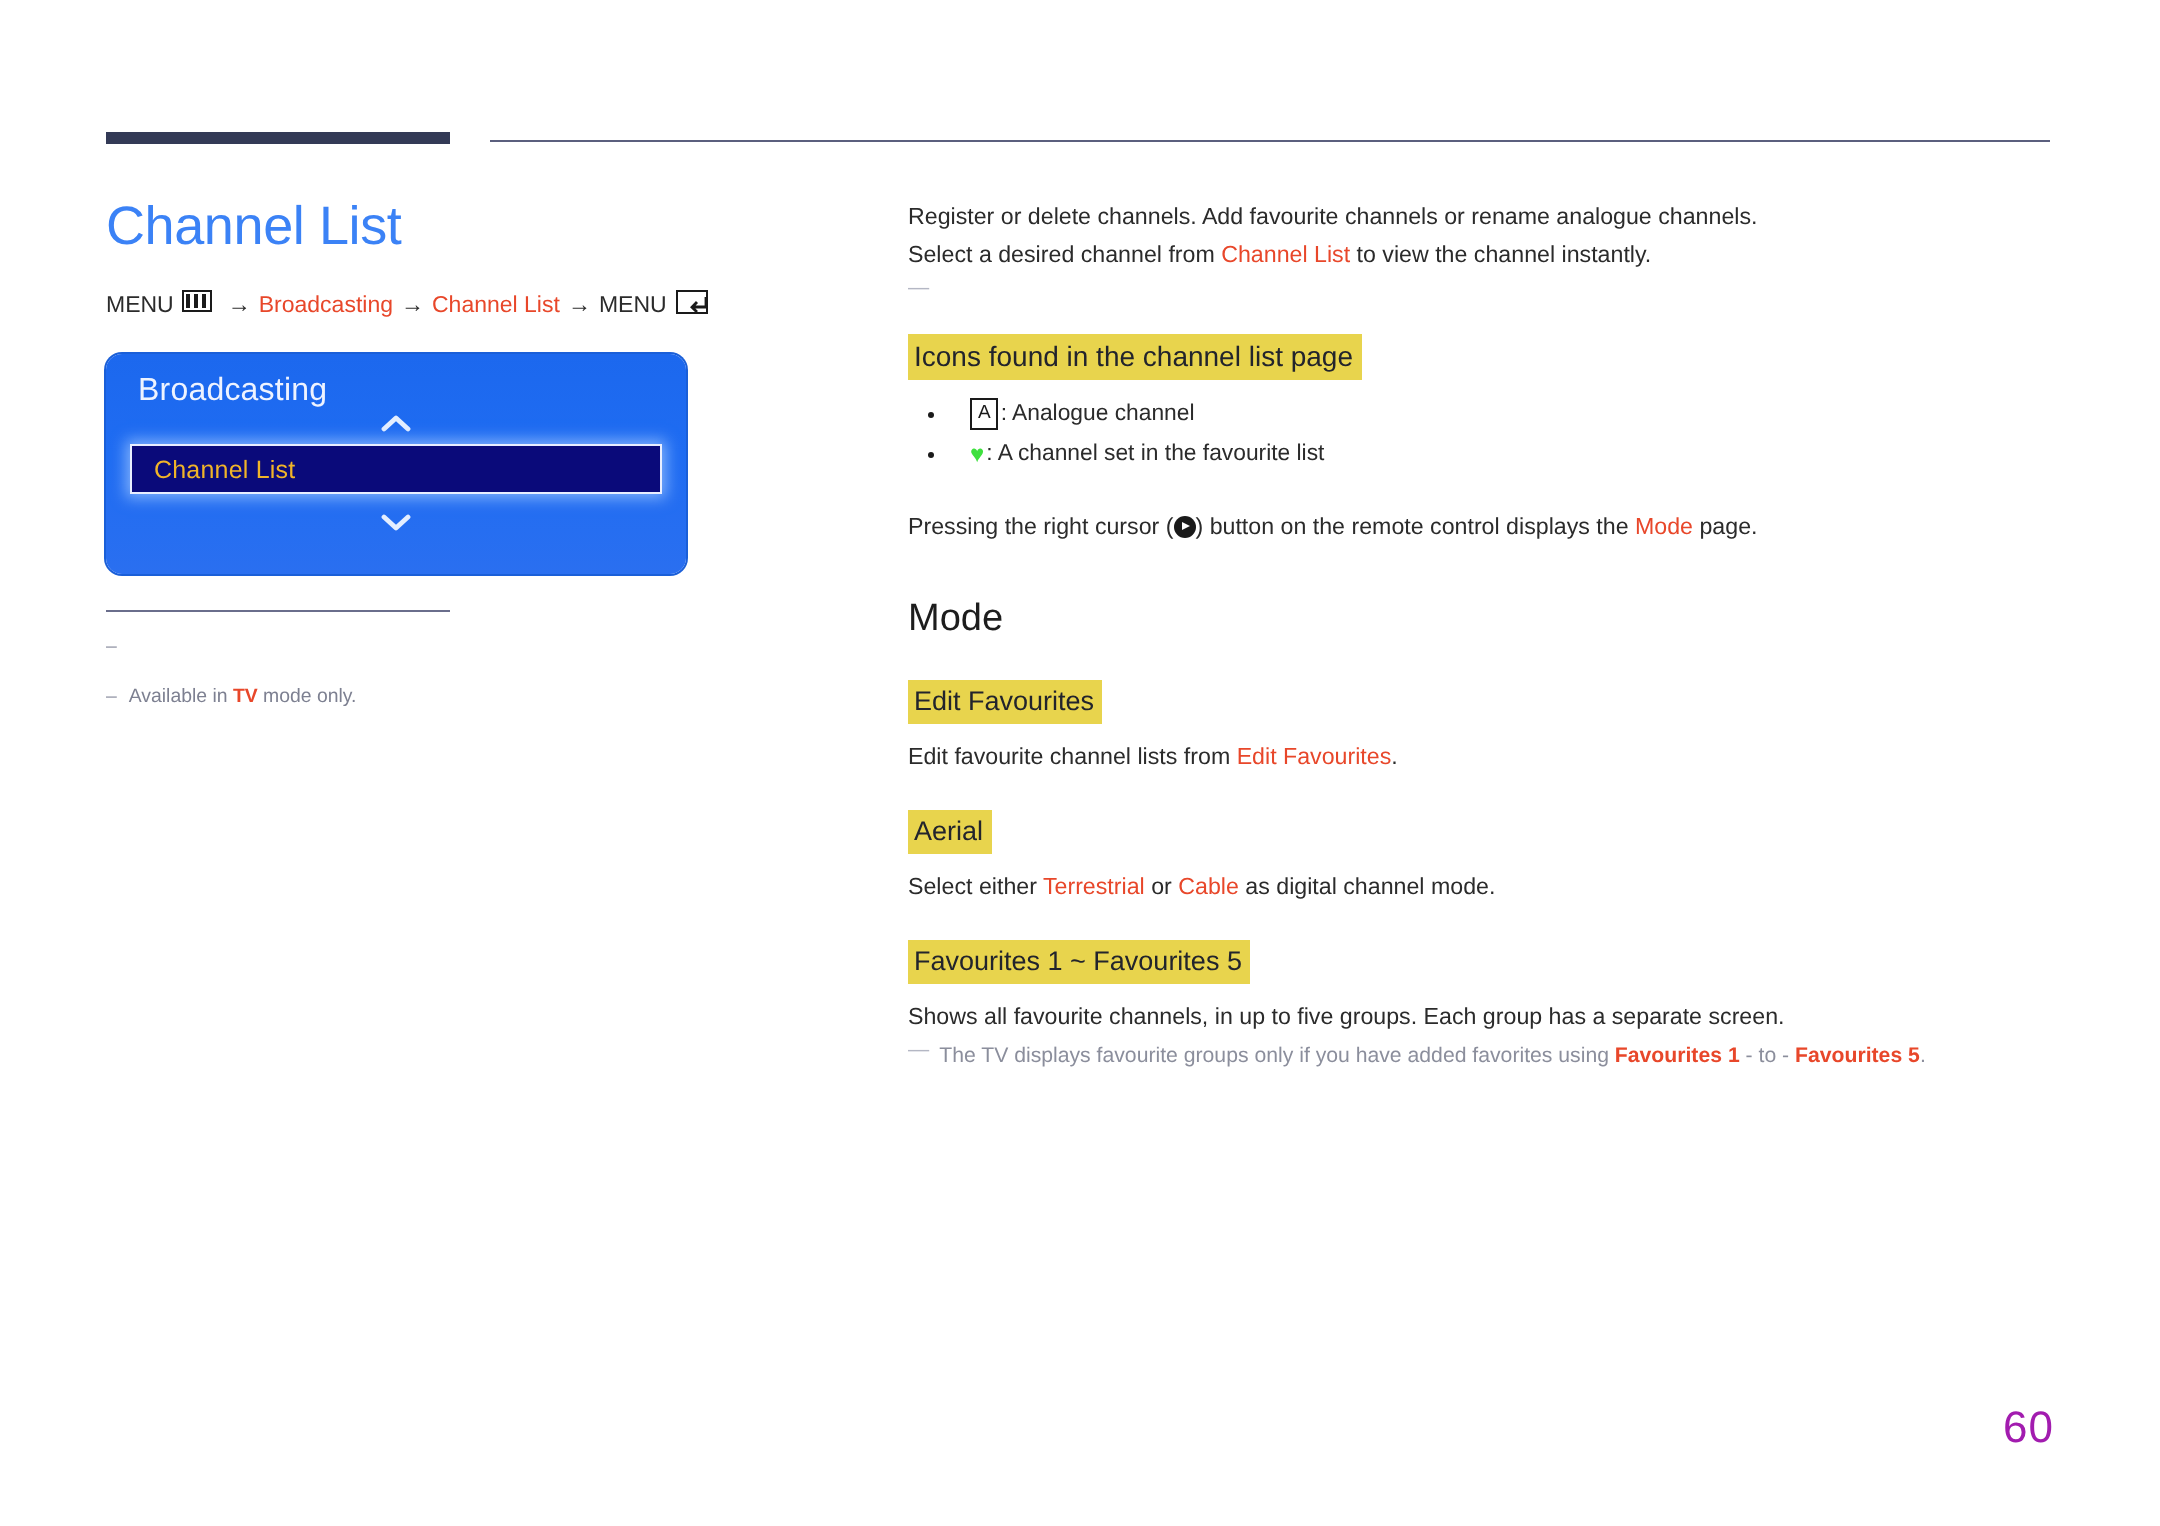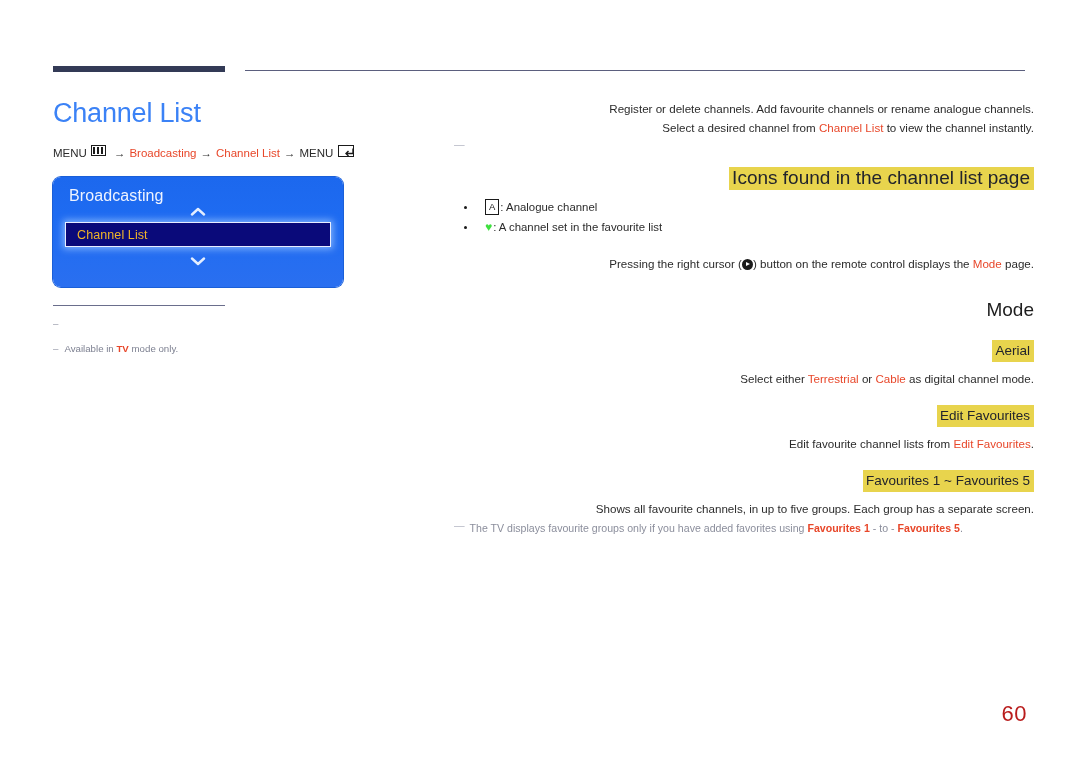--- a/index.html
+++ b/index.html
@@ -151,21 +151,20 @@
     gap: 6px;
   }
   .fn .dash { color: #9598a8; }
   .fn .red { color: #e8472a; font-weight: bold; }
 
   
   .right-col {
     position: absolute;
     left: 454px; top: 99px;
     width: 580px;
-    text-align: right;
   }
   .p {
     font-size: 11.6px;
     color: #2b2b2b;
     line-height: 19px;
     margin: 0;
   }
   .p .red { color: #e8472a; }
 
   .note {
@@ -182,21 +181,21 @@
     font-size: 10.6px;
     line-height: 11px;
     flex: 0 0 auto;
   }
   .note .red-b { color: #e8472a; font-weight: bold; }
 
   .h-hl {
     display: inline-block;
     background: #e8d44d;
     color: #22242c;
-    font-size: 19px;
+    font-size: 14px;
     font-weight: 400;
     line-height: 20px;
     padding: 1px 4px 2px 3px;
     margin: 0;
   }
   .h-hl.sm {
     font-size: 13.5px;
     line-height: 19px;
   }
   .h2 {
@@ -257,21 +256,21 @@
     border-left: 4.5px solid #ffffff;
     border-top: 2.6px solid transparent;
     border-bottom: 2.6px solid transparent;
   }
 
   
   .pageno {
     position: absolute;
     right: 53px; bottom: 36px;
     font-size: 22px;
-    color: #b91c1c;
+    color: #a21caf;
     letter-spacing: 0.5px;
   }
 </style>
 </head>
 <body>
 
 <div id="page">
 
   <div class="hdr-bar"></div>
   <div class="hdr-line"></div>
@@ -355,27 +354,27 @@
         </li>
       </ul>
 
       <p class="p" style="margin-top:17px;"><span>Pressing the right cursor (</span><span class="cursor-ic"></span><span>) button on the remote control displays the </span><span class="red">Mode</span><span> page.</span></p>
     </div>
 
     <div class="blk" style="margin-top:24px;">
       <h2 class="h2">Mode</h2>
 
       <div class="blk">
+        <div class="h-hl sm">Edit Favourites</div>
+        <p class="p" style="margin-top:7px;"><span>Edit favourite channel lists from </span><span class="red">Edit Favourites</span><span>.</span></p>
+      </div>
+
+      <div class="blk">
         <div class="h-hl sm">Aerial</div>
         <p class="p" style="margin-top:7px;"><span>Select either </span><span class="red">Terrestrial</span><span> or </span><span class="red">Cable</span><span> as digital channel mode.</span></p>
-      </div>
-
-      <div class="blk">
-        <div class="h-hl sm">Edit Favourites</div>
-        <p class="p" style="margin-top:7px;"><span>Edit favourite channel lists from </span><span class="red">Edit Favourites</span><span>.</span></p>
       </div>
 
       <div class="blk">
         <div class="h-hl sm">Favourites 1 ~ Favourites 5</div>
         <p class="p" style="margin-top:7px;">Shows all favourite channels, in up to five groups. Each group has a separate screen.</p>
         <p class="note">
           <span class="bar">—</span>
           <span><span>The TV displays favourite groups only if you have added favorites using </span><span class="red-b">Favourites 1</span><span> - to - </span><span class="red-b">Favourites 5</span><span>.</span></span>
         </p>
       </div>

